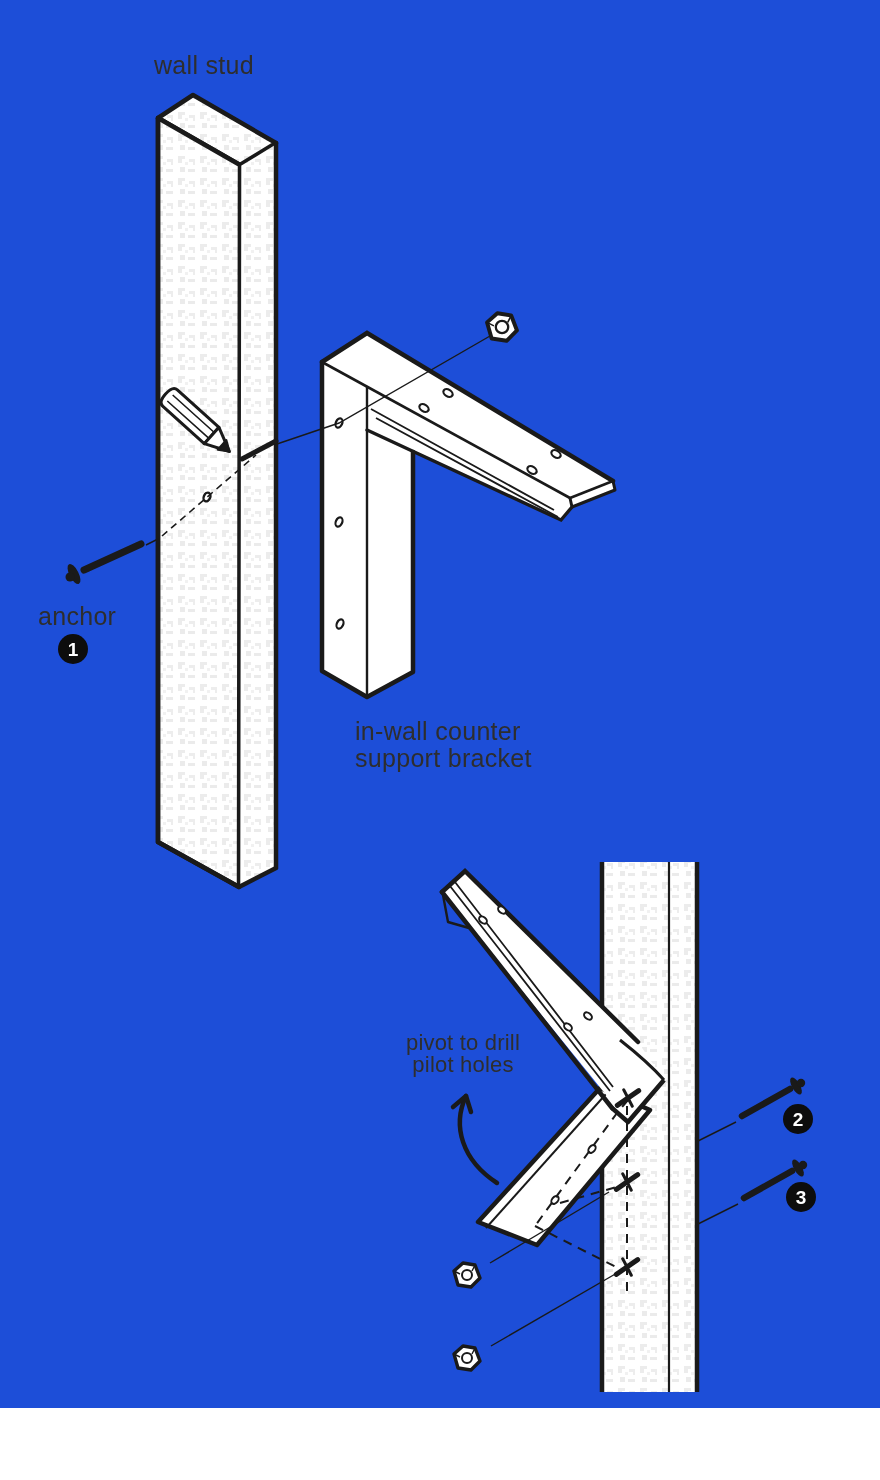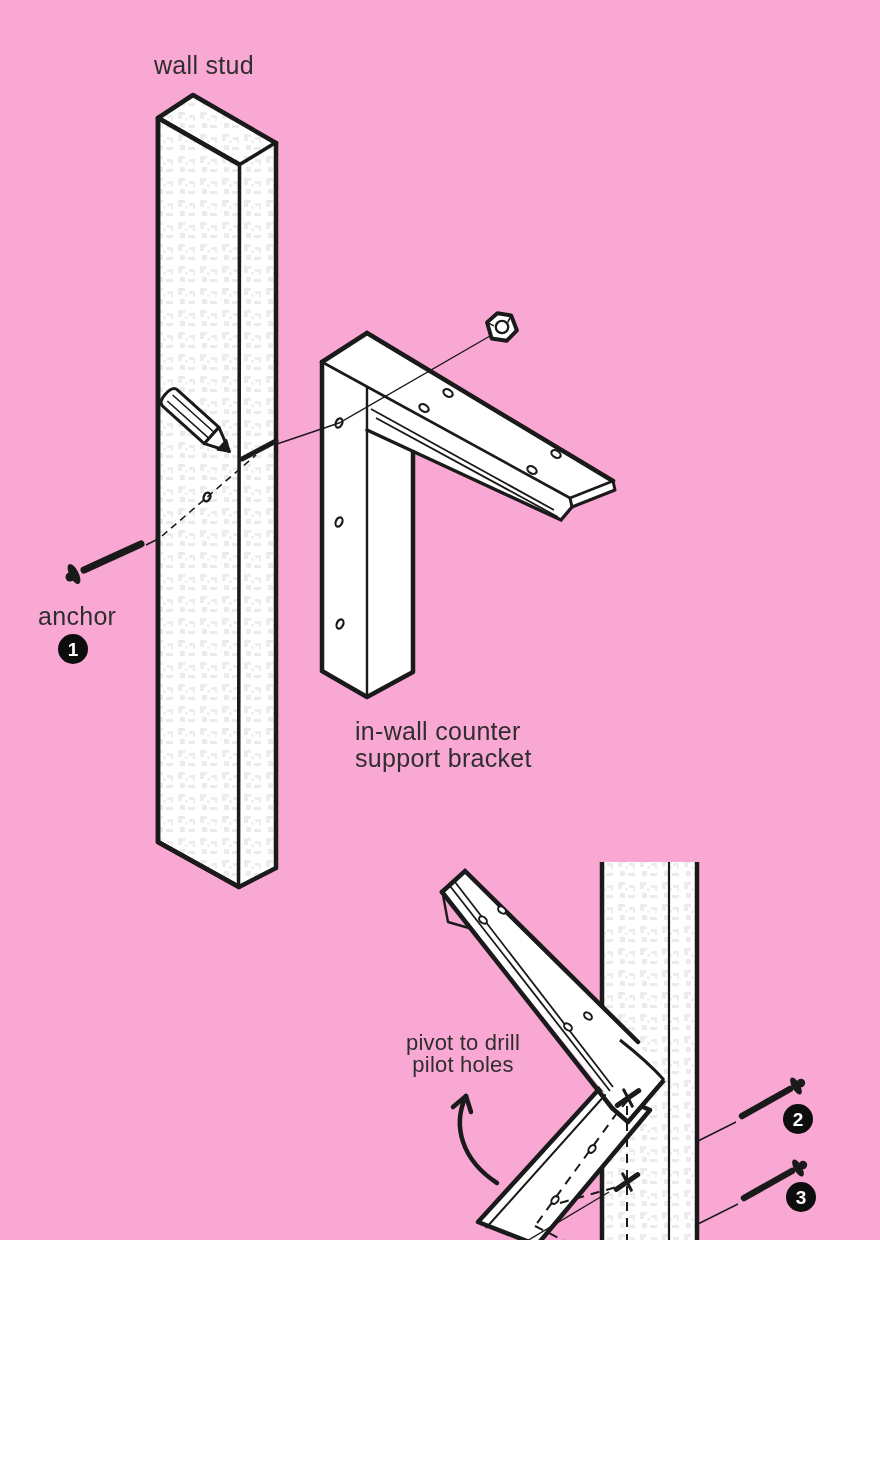--- a/index.html
+++ b/index.html
@@ -1,16 +1,16 @@
 <!DOCTYPE html>
 <html><head>
 <meta charset="utf-8">
 <style>
   html,body{margin:0;padding:0;background:#ffffff;}
-  .canvas{position:relative;width:880px;height:1240px;background:#f9a8d4;overflow:hidden;
+  .canvas{position:relative;width:880px;height:1408px;background:#1d4ed8;overflow:hidden;
           font-family:"Liberation Sans", sans-serif;}
   svg{display:block;}
   text{font-family:"Liberation Sans", sans-serif;fill:#2e2e2e;}
   .lbl{font-size:25px;letter-spacing:.3px;}
   .lbl-sm{font-size:22px;letter-spacing:.2px;}
   .badge-num{font-size:19px;font-weight:bold;fill:#ffffff;text-anchor:middle;}
 </style>
 </head>
 <body>
 

